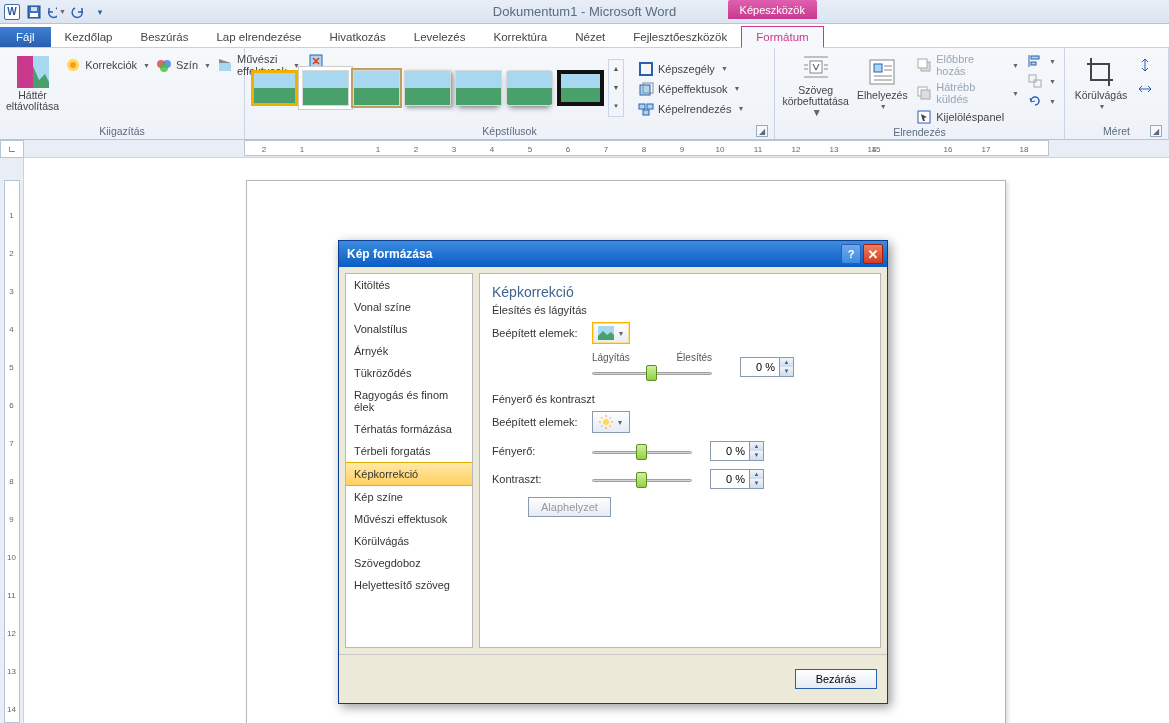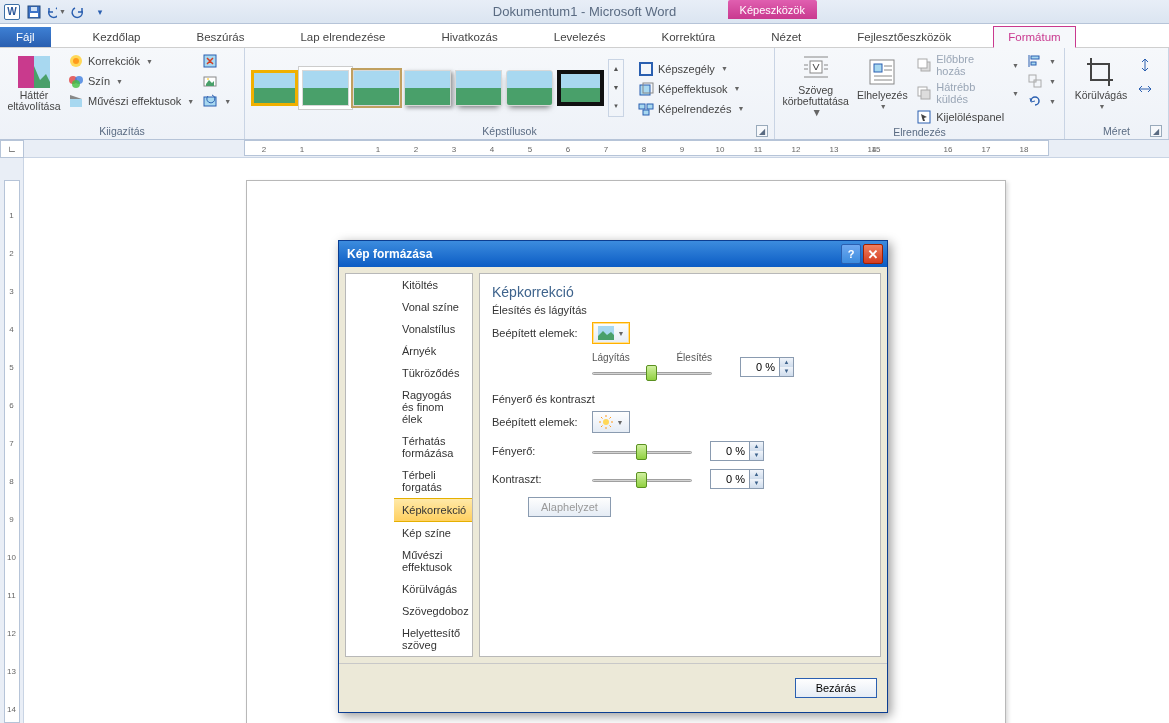--- a/index.html
+++ b/index.html
@@ -8,21 +8,21 @@
 
 .titlebar { height: 24px; background: linear-gradient(#e8eef7,#dbe5f1); display: flex; align-items: center; border-bottom: 1px solid #b6c4d8; position: relative; }
 .qat { display: flex; align-items: center; gap: 2px; padding-left: 2px; }
 .qat-btn { width: 20px; height: 20px; display: flex; align-items: center; justify-content: center; cursor: pointer; }
 .word-icon { width: 16px; height: 16px; background: #fff; border: 1px solid #3a6ea5; color: #2b579a; font-weight: bold; font-size: 10px; display: flex; align-items: center; justify-content: center; border-radius: 2px; }
 .app-title { position: absolute; left: 50%; transform: translateX(-50%); color: #5a6b82; font-size: 13px; }
 .context-tab-wrap { position: absolute; right: 352px; top: 0; }
 .context-tab { background: linear-gradient(#e05fb0,#c9398f); color: #fff; font-size: 11px; padding: 4px 12px 3px; border-radius: 2px 2px 0 0; }
 
 
-.tabs { height: 24px; background: #fff; display: flex; align-items: flex-end; border-bottom: 1px solid #cfcfcf; gap: 28px; }
+.tabs { height: 24px; background: #fff; display: flex; align-items: flex-end; border-bottom: 1px solid #cfcfcf; }
 .tab { padding: 4px 14px; color: #444; cursor: pointer; font-size: 11.5px; }
 .tab.file { background: linear-gradient(#3e80d4,#2a5fb0); color: #fff; padding: 4px 16px; }
 .tab.active { border: 1px solid #c9398f; border-bottom: 1px solid #f6f8fb; background: #f6f8fb; margin-bottom: -1px; color: #c9398f; }
 
 
 .ribbon { height: 92px; background: linear-gradient(#f6f8fb,#eef2f8); border-bottom: 1px solid #b6c4d8; display: flex; }
 .group { border-right: 1px solid #c9d4e4; padding: 2px 6px 0; display: flex; flex-direction: column; }
 .group-body { flex: 1; display: flex; align-items: flex-start; gap: 4px; }
 .group-label { text-align: center; color: #5a6b82; font-size: 10.5px; padding-bottom: 2px; position: relative; }
 .group-label .launcher { position: absolute; right: 0; bottom: 2px; width: 12px; height: 12px; border: 1px solid #9ab; font-size: 8px; color: #5a6b82; display: flex; align-items: center; justify-content: center; cursor: pointer; background: #f6f8fb; }
@@ -54,21 +54,21 @@
 .page { position: absolute; left: 222px; top: 22px; width: 760px; height: 1000px; background: #fff; border: 1px solid #b8b8b8; box-shadow: 2px 2px 4px rgba(0,0,0,0.15); }
 
 
 .dialog { position: absolute; left: 338px; top: 240px; width: 550px; background: #ece9d8; border: 1px solid #0b3d91; box-shadow: 3px 3px 10px rgba(0,0,0,0.4); }
 .dlg-title { height: 26px; background: linear-gradient(#3c8cde,#0b5cc4); display: flex; align-items: center; padding: 0 4px 0 8px; color: #fff; font-weight: bold; font-size: 12px; }
 .dlg-title .sp { flex: 1; }
 .dlg-title .tbtn { width: 20px; height: 20px; margin-left: 2px; display: flex; align-items: center; justify-content: center; cursor: pointer; border-radius: 2px; font-weight: bold; font-size: 11px; }
 .tbtn.help { background: linear-gradient(#6fa8f0,#3c8cde); border: 1px solid #2a5fb0; color: #fff; }
 .tbtn.close { background: linear-gradient(#f08060,#d43c20); border: 1px solid #a02000; color: #fff; font-size: 13px; }
 .dlg-body { display: flex; padding: 6px; gap: 6px; background: #ece9d8; }
-.dlg-nav { width: 128px; background: #fff; border: 1px solid #b8b8b8; padding-left: 48px; }
+.dlg-nav { width: 128px; background: #fff; border: 1px solid #b8b8b8; }
 .dlg-nav .item { padding: 5px 8px; cursor: pointer; font-size: 11px; color: #333; }
 .dlg-nav .item.sel { background: linear-gradient(#ffe9a8,#ffd060); border-top: 1px solid #e5b000; border-bottom: 1px solid #e5b000; }
 .dlg-main { flex: 1; background: #fff; border: 1px solid #b8b8b8; padding: 10px 12px; }
 .dlg-main h2 { font-size: 14px; font-weight: normal; color: #3e638c; margin-bottom: 4px; }
 .section-label { font-size: 11px; color: #333; margin: 4px 0 6px; }
 .row { display: flex; align-items: center; margin-bottom: 8px; font-size: 11px; color: #333; }
 .row .lbl { width: 100px; }
 .preset-btn { width: 38px; height: 22px; border: 1px solid #8a9bb0; background: linear-gradient(#fefefe,#e5ecf5); display: flex; align-items: center; justify-content: center; cursor: pointer; }
 .preset-sel { border: 1px solid #ffb000; box-shadow: inset 0 0 0 1px #ffe090; }
 .slider-wrap { position: relative; width: 120px; display: flex; justify-content: space-between; font-size: 10px; color: #555; gap: 8px; }
@@ -142,21 +142,21 @@
     <div class="group-body">
       <div class="big-btn">
         <svg class="big-icon">
             <rect width="32" height="32" fill="#c93a8d"></rect>
             <rect x="16" width="16" height="32" fill="#a8d8f0"></rect>
             <path d="M16 10 L22 24 L28 18 L32 26 L32 32 L16 32 Z" fill="#49a06a"></path>
           </svg>
         <span>Háttér</span>
           <span>eltávolítása</span>
       </div>
-      <div style="display:flex;flex-direction:column;gap:2px;padding-top:2px;">
+      <div style="display:flex;flex-direction:row;gap:2px;padding-top:2px;">
         <div class="small-row">
           <div class="small-icon">
               <svg width="16" height="16">
                 <circle cx="8" cy="8" r="6" fill="#ffd858"></circle>
                 <circle cx="8" cy="8" r="3" fill="#ff9a1c"></circle>
               </svg>
             </div>
           <span>Korrekciók</span>
             <span class="dd">▼</span>
         </div>

